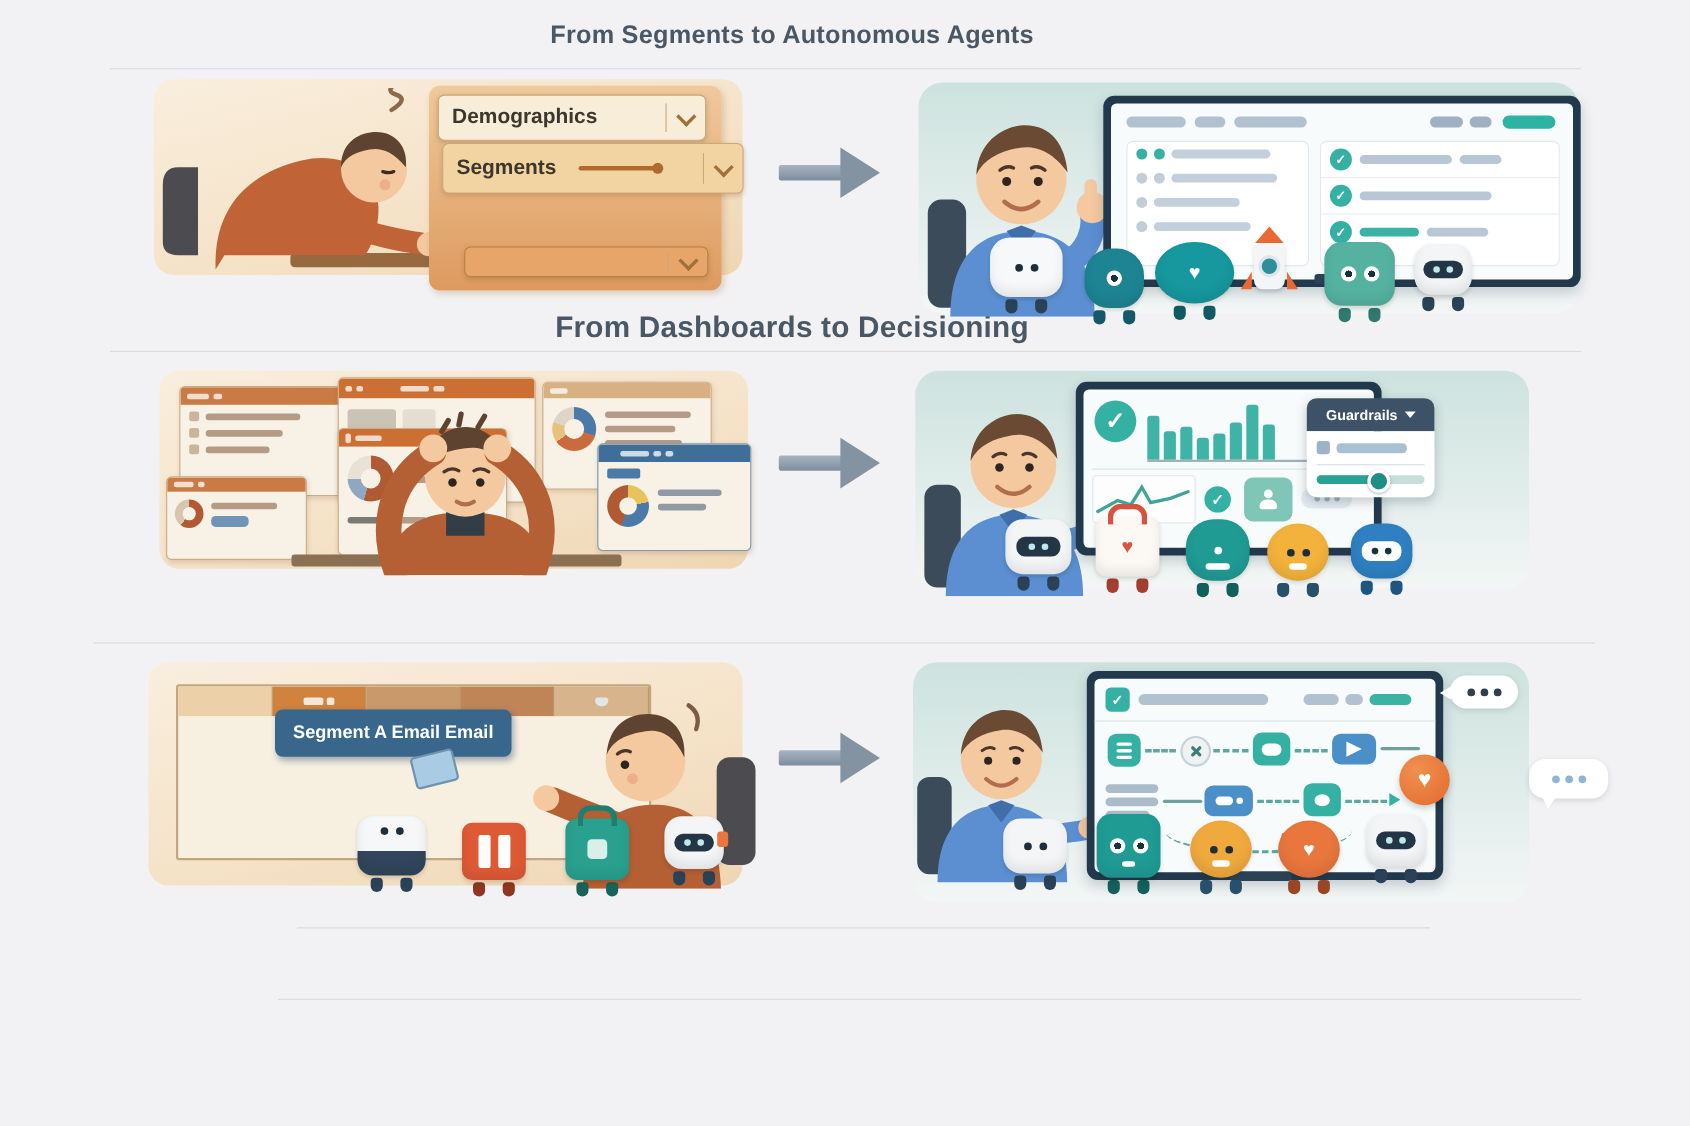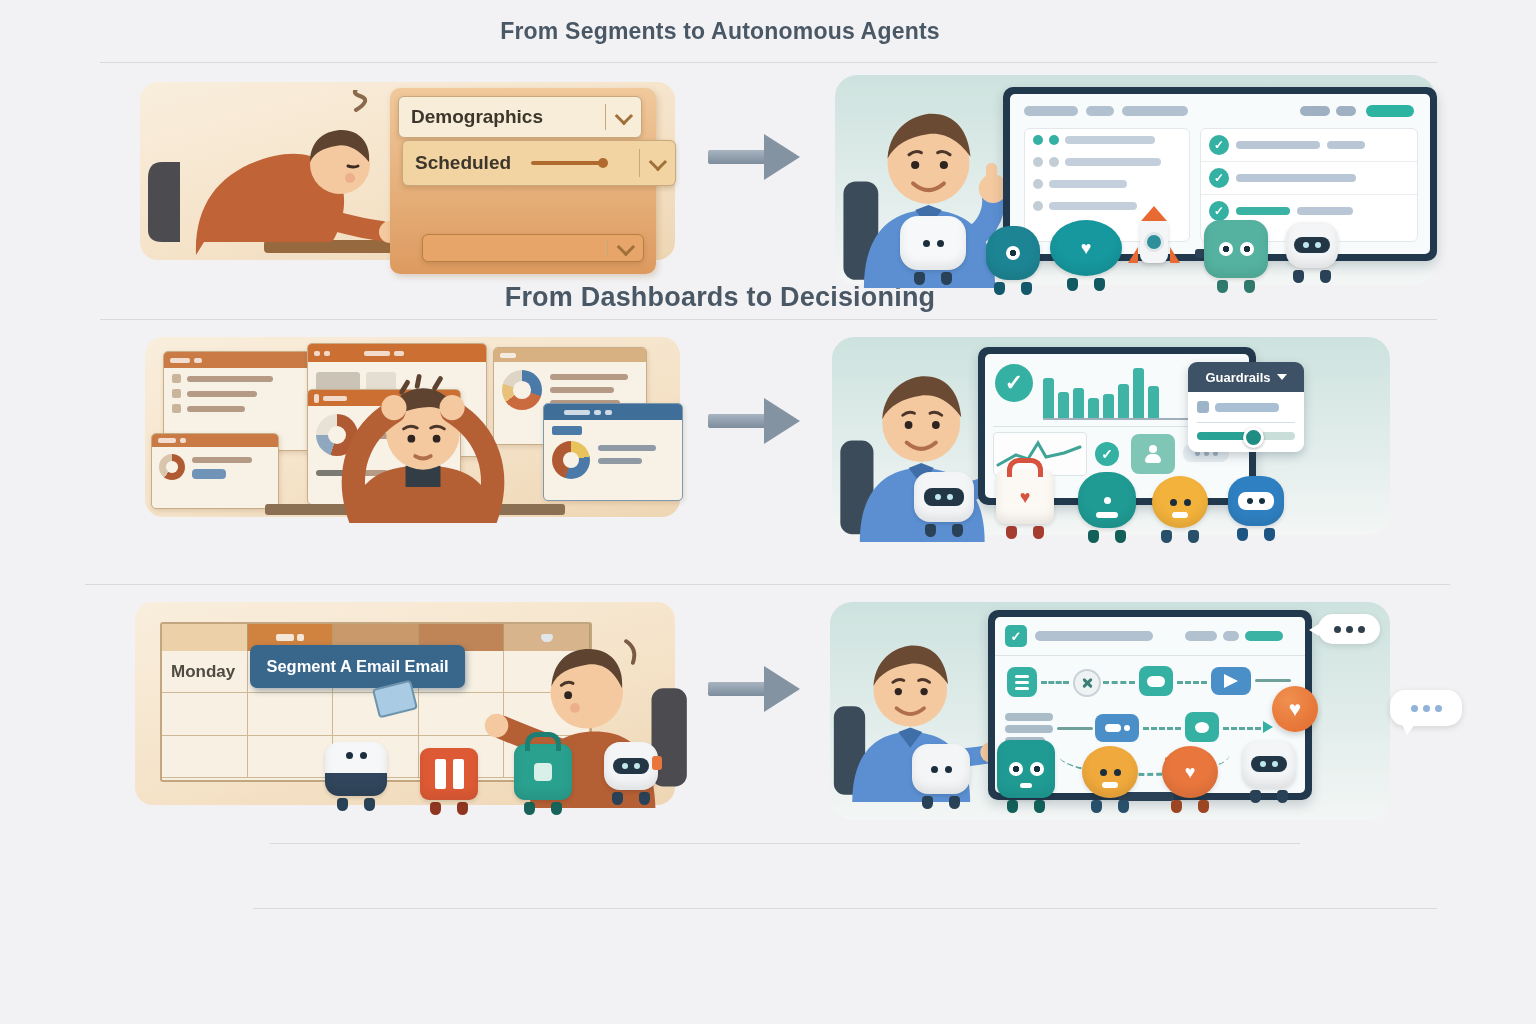--- a/index.html
+++ b/index.html
@@ -15,21 +15,21 @@
   .hr{position:absolute;height:1px;background:#d9dadf;}
   .caption{position:absolute;top:864px;left:0;width:1440px;text-align:center;
      font-size:28px;color:#4b5a68;}
   .caption .b{font-weight:800;}
   .caption .r{font-weight:600;}
 
   
   .panel{position:absolute;border-radius:18px;}
   .cream{background:linear-gradient(165deg,#f9eedd 0%,#f5e3c9 55%,#eed6b4 100%);}
   .mint{background:linear-gradient(180deg,#cde2de 0%,#e3eeec 60%,#f3f6f5 100%);}
-  .r1l{left:140px;top:82px;width:535px;height:178px;}
+  .r1l{left:140px;top:72px;width:535px;height:178px;}
   .r1r{left:835px;top:75px;width:600px;height:210px;border-radius:22px;}
   .r2l{left:145px;top:337px;width:535px;height:180px;}
   .r2r{left:832px;top:337px;width:558px;height:198px;border-radius:22px;}
   .r3l{left:135px;top:602px;width:540px;height:203px;}
   .r3r{left:830px;top:602px;width:560px;height:218px;border-radius:22px;}
 
   
   .big-arrow{position:absolute;width:94px;height:46px;}
   .big-arrow .shaft{position:absolute;left:0;top:16px;width:58px;height:14px;
     background:linear-gradient(#a8b4c0,#7d8d9d);border-radius:2px;}
@@ -220,21 +220,21 @@
       <path d="M212,20 q16,-10 4,-14 q-12,-4 4,-12" stroke="#8a6a4a" stroke-width="4" fill="none" stroke-linecap="round"></path>
     </svg>
 
     <div class="backing"></div>
     <div class="dd" style="left:258px;top:14px;width:218px;height:40px;background:#f8edd8;">
       <span>Demographics</span>
       <span class="dd-sep"></span>
       <span class="chev"></span>
     </div>
     <div class="dd" style="left:262px;top:58px;width:248px;height:44px;background:#f2d4a2;">
-      <span>Scheduled</span>
+      <span>Segments</span>
       <span class="mini-slider"></span>
       <span class="dd-sep"></span>
       <span class="chev"></span>
     </div>
     <div class="dd" style="left:282px;top:152px;width:196px;height:26px;background:#e7a569;border-color:#b97f3f;">
       <span class="dd-sep"></span>
       <span class="chev"></span>
     </div>
   </section>
 
@@ -623,39 +623,20 @@
         <div style="background:#d0823f;">
             <i style="width:18px;height:7px;"></i>
             <i style="width:7px;height:7px;"></i>
           </div>
         <div style="background:#c9986b;"></div>
         <div style="background:#bf8557;"></div>
         <div style="background:#d8b48c;">
             <i style="width:12px;height:8px;border-radius:3px 3px 6px 6px;background:#e0e6e9;"></i>
           </div>
       </div>
-      <div class="cal-grid">
-        <div class="cal-day">
-          <span>Monday</span>
-        </div>
-        <div></div>
-          <div></div>
-        <div></div>
-          <div></div>
-        <div></div>
-          <div></div>
-        <div></div>
-          <div></div>
-        <div></div>
-          <div></div>
-        <div></div>
-          <div></div>
-        <div></div>
-          <div></div>
-      </div>
     </div>
     <div class="banner">
       <span>Segment A  Email Email</span>
     </div>
     <span class="phone"></span>
 
     <svg width="240" height="206" viewBox="0 0 240 210" style="position:absolute;left:320px;top:0;">
       <rect x="198" y="88" width="36" height="100" rx="12" fill="#4b4b50"></rect>
       <path d="M74,210 C76,150 106,132 140,132 C176,132 200,152 202,210 Z" fill="#b55f35"></path>
       <circle cx="132" cy="92" r="37" fill="#f4c9a0"></circle>

